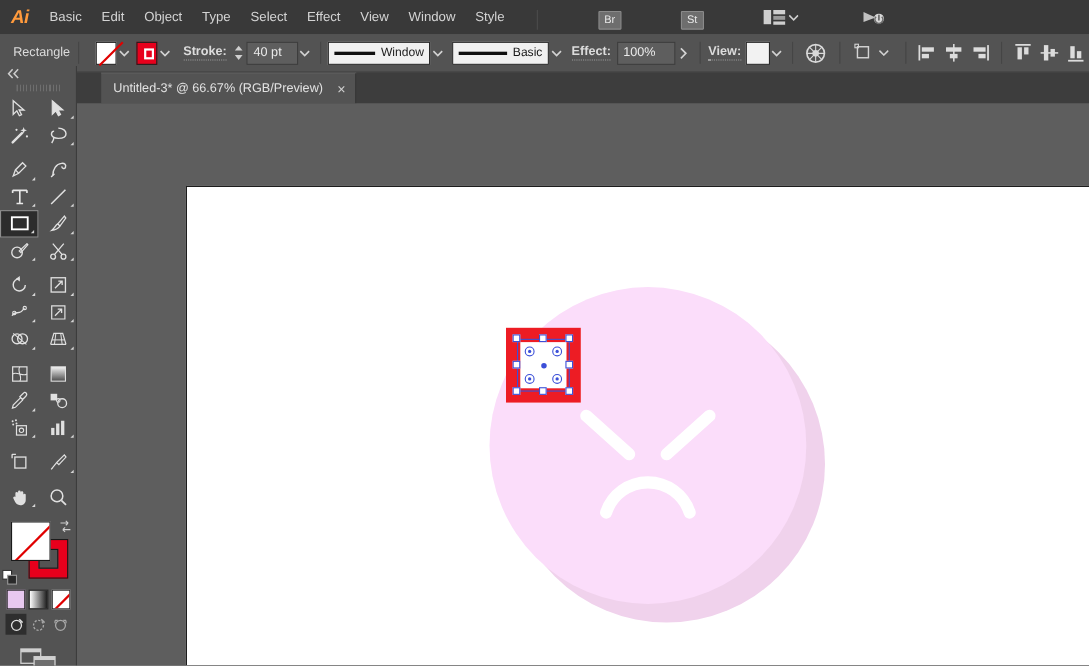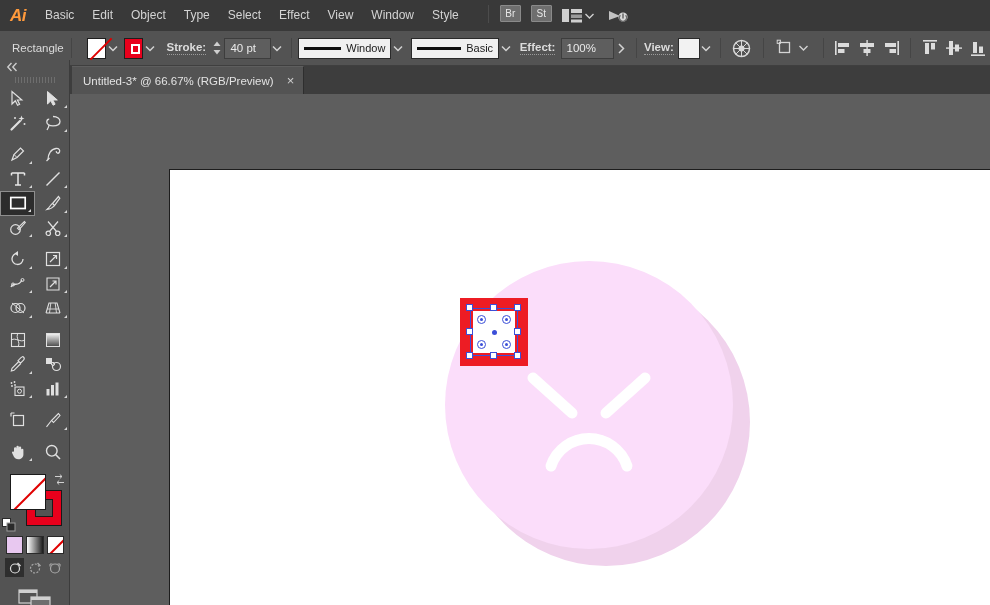--- a/index.html
+++ b/index.html
@@ -22,21 +22,21 @@
   #ai-logo {
     width: 36px; height: 31px;
     display: flex; align-items: center; justify-content: center;
     font-size: 17px; font-weight: bold; font-style: italic;
     color: #ff9a3c; letter-spacing: -0.5px;
   }
   .menu-item {
     padding: 0 9px; height: 31px; line-height: 31px;
     font-size: 12px; color: #d4d4d4; cursor: default;
   }
-  #menubar-right { display: flex; align-items: flex-start; margin-left: 14px; }
+  #menubar-right { display: flex; align-items: flex-end; margin-left: 14px; gap: 44px; }
   .mb-sep {
     width: 1px; height: 18px; background: #4c4c4c; margin: 0 6px;
   }
   .sq-btn {
     width: 21px; height: 17px; border: 1px solid #8a8a8a;
     background: #6e6e6e; color: #e8e8e8;
     font-size: 10px; display: flex; align-items: center; justify-content: center;
     margin: 0 5px; border-radius: 1px;
   }
   .icon-btn {
@@ -102,21 +102,21 @@
   }
 
   .align-ico { width: 18px; height: 18px; margin: 0 3px; }
 
   
   #tabbar {
     position: absolute; left: 0; top: 66px; width: 990px; height: 28px;
     background: #3d3d3d;
   }
   #doctab {
-    position: absolute; left: 72px; top: 0; height: 28px;
+    position: absolute; left: 92px; top: 0; height: 28px;
     background: #535353;
     display: flex; align-items: center; padding: 0 9px 0 11px;
     border-right: 1px solid #2e2e2e;
     border-top: 1px solid #5e5e5e;
   }
   #doctab .title { font-size: 11.5px; color: #e2e2e2; white-space: nowrap; }
   #doctab .closex {
     margin-left: 13px; font-size: 13px; color: #cfcfcf; line-height: 1;
   }
 

